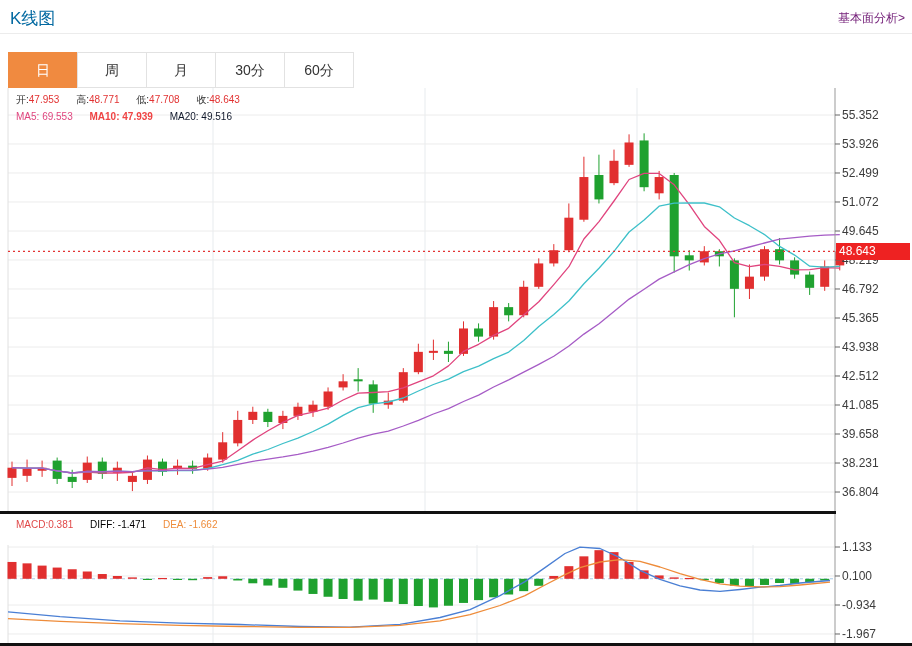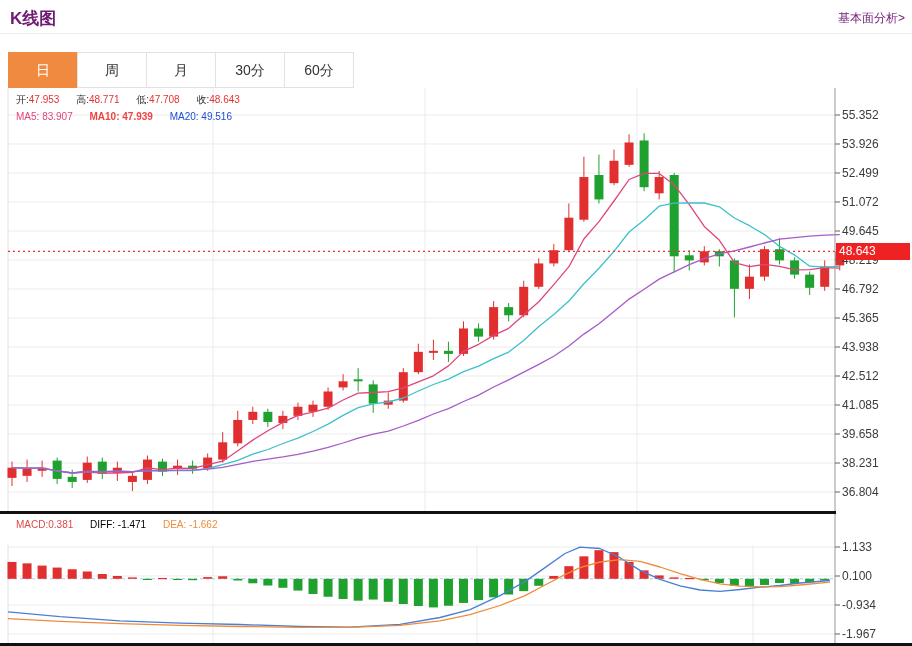--- a/index.html
+++ b/index.html
@@ -1,34 +1,34 @@
 <!DOCTYPE html>
 <html><head>
 <meta charset="utf-8">
 <style>
   html,body{margin:0;padding:0;}
   body{width:912px;height:646px;position:relative;background:#fff;overflow:hidden;
        font-family:"Liberation Sans","DejaVu Sans",sans-serif;}
-  .title{position:absolute;left:10px;top:7px;font-size:17px;font-weight:700;color:#701a75;}
+  .title{position:absolute;left:10px;top:7px;font-size:17px;font-weight:400;color:#0369a1;}
   .fund-link{position:absolute;right:7px;top:10px;font-size:12px;color:#701a75;text-decoration:none;cursor:pointer;}
   .header-rule{position:absolute;left:0;top:33px;width:912px;height:0;border-top:1px solid #ececec;}
   .tabs{position:absolute;left:8px;top:52px;display:flex;}
   .tab{box-sizing:border-box;width:70px;height:36px;line-height:34px;text-align:center;
        font-size:14px;color:#333;background:#fff;border:1px solid #e2e2e2;margin-left:-1px;cursor:pointer;}
   .tab:first-child{margin-left:0;}
   .tab.active{background:#f08a40;border-color:#f08a40;color:#fff;}
   svg#chart{position:absolute;left:0;top:0;z-index:1;}
   .overlay{position:absolute;z-index:2;font-size:10px;white-space:nowrap;}
   .ohlc-info{left:16px;top:93px;}
   .ma-info{left:16px;top:111px;}
   .macd-info{left:16px;top:519px;}
   .overlay .pair{margin-right:14px;}
   .lab{color:#333;}
   .val{color:#e23333;}
-  .ma5{color:#e0447e;} .ma10{color:#ef4444;font-weight:bold;} .ma20{color:#1d4ed8;}
+  .ma5{color:#e0447e;} .ma10{color:#ef4444;font-weight:bold;} .ma20{color:#0f172a;}
   .macdv{color:#e04848;} .diffv{color:#000000;} .deav{color:#ee8c3a;}
   .price-tag{position:absolute;left:836px;top:243px;width:74px;height:17px;z-index:3;
              background:#ee2222;color:#fff;font-size:12px;line-height:17px;padding-left:3px;box-sizing:border-box;}
 </style>
 </head>
 <body>
 
 <div class="title">K线图</div>
 <a class="fund-link">基本面分析&gt;</a>
 <div class="header-rule"></div>
@@ -294,21 +294,21 @@
   </svg>
 
 <div class="overlay ohlc-info">
   <span class="pair"><span class="lab">开:</span><span class="val">47.953</span></span>
   <span class="pair"><span class="lab">高:</span><span class="val">48.771</span></span>
   <span class="pair"><span class="lab">低:</span><span class="val">47.708</span></span>
   <span class="pair"><span class="lab">收:</span><span class="val">48.643</span></span>
 </div>
 
 <div class="overlay ma-info">
-  <span class="pair ma5"><span>MA5:</span> <span>83.907</span></span>
+  <span class="pair ma5"><span>MA5:</span> <span>69.553</span></span>
   <span class="pair ma10"><span>MA10:</span> <span>47.939</span></span>
   <span class="pair ma20"><span>MA20:</span> <span>49.516</span></span>
 </div>
 
 <div class="overlay macd-info">
   <span class="pair macdv"><span>MACD:</span><span>0.381</span></span>
   <span class="pair diffv"><span>DIFF:</span> <span>-1.471</span></span>
   <span class="pair deav"><span>DEA:</span> <span>-1.662</span></span>
 </div>
 

